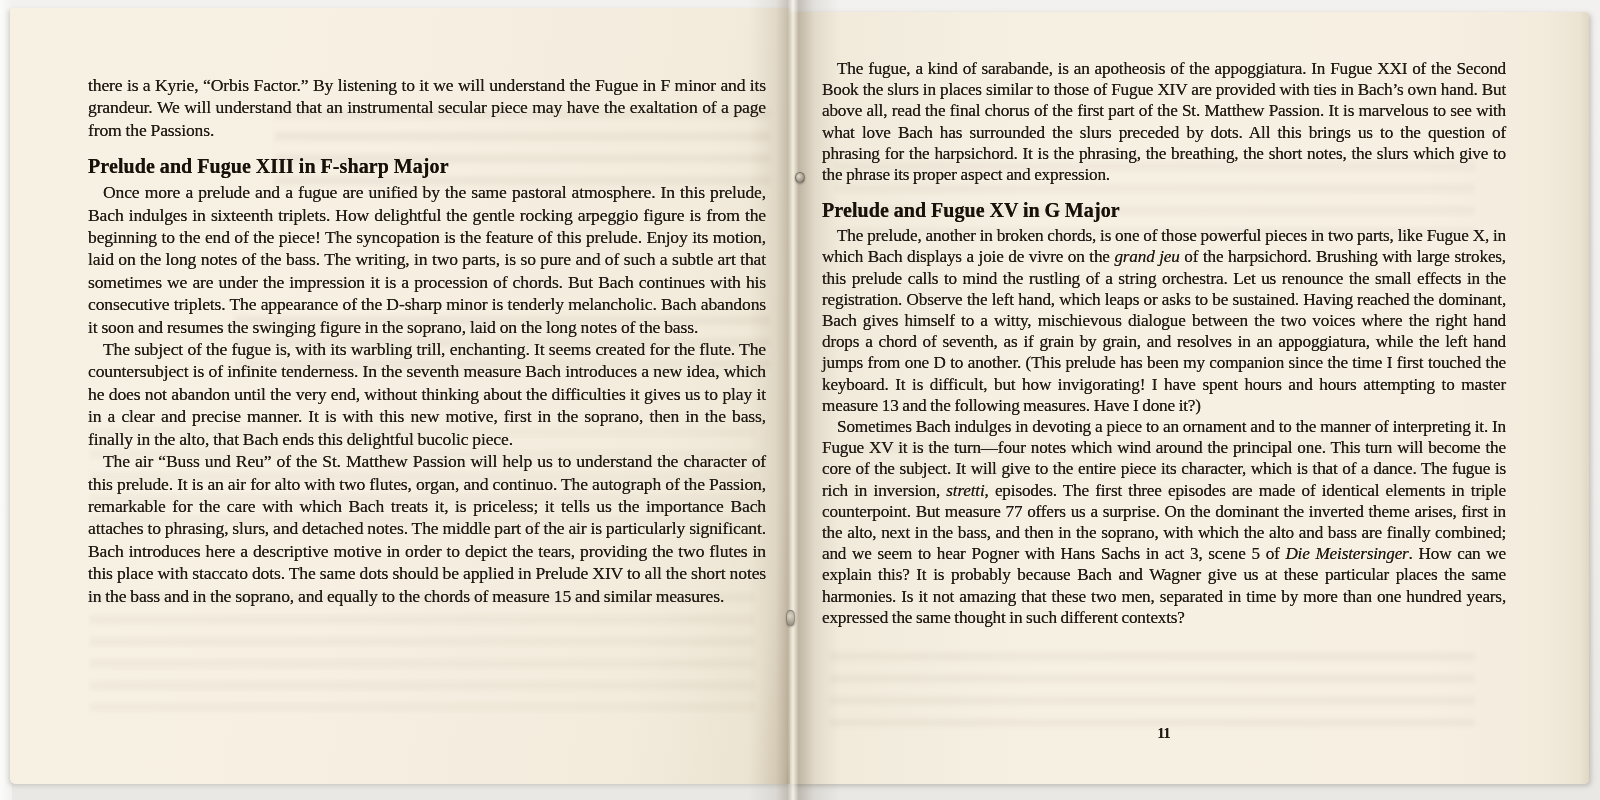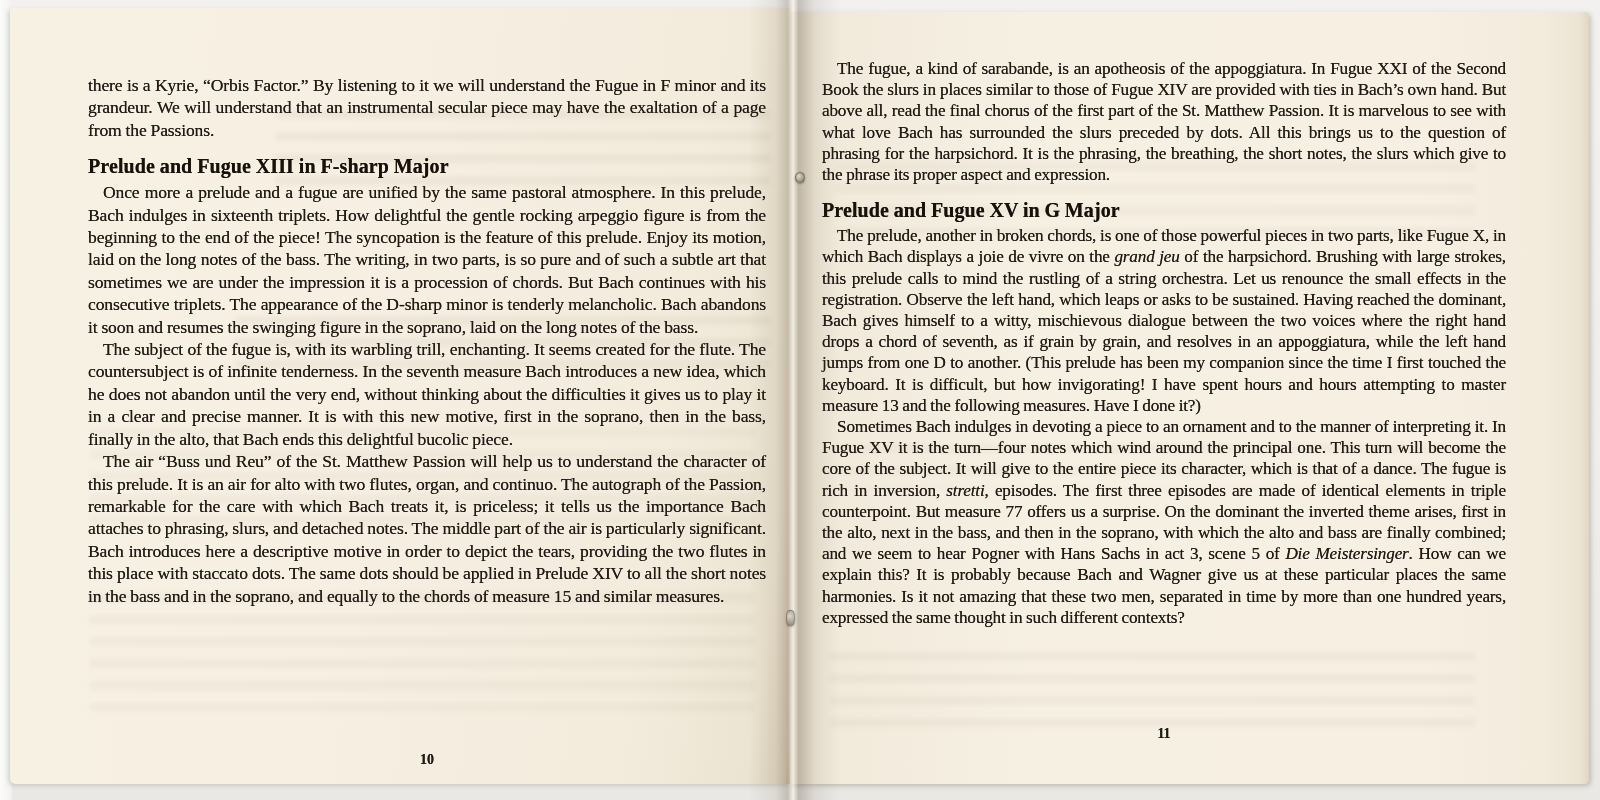--- a/index.html
+++ b/index.html
@@ -127,21 +127,20 @@
     <div class="text-block left-block">
       <p class="para no-indent">there is a Kyrie, “Orbis Factor.” By listening to it we will understand the Fugue in F minor and its grandeur. We will understand that an instrumental secular piece may have the exaltation of a page from the Passions.</p>
 
       <h2 class="heading">Prelude and Fugue XIII in F-sharp Major</h2>
       <p class="para">Once more a prelude and a fugue are unified by the same pastoral atmosphere. In this prelude, Bach indulges in sixteenth triplets. How delightful the gentle rocking arpeggio figure is from the beginning to the end of the piece! The syncopation is the feature of this prelude. Enjoy its motion, laid on the long notes of the bass. The writing, in two parts, is so pure and of such a subtle art that sometimes we are under the impression it is a procession of chords. But Bach continues with his consecutive triplets. The appearance of the D-sharp minor is tenderly melancholic. Bach abandons it soon and resumes the swinging figure in the soprano, laid on the long notes of the bass.</p>
       <p class="para">The subject of the fugue is, with its warbling trill, enchanting. It seems created for the flute. The countersubject is of infinite tenderness. In the seventh measure Bach introduces a new idea, which he does not abandon until the very end, without thinking about the difficulties it gives us to play it in a clear and precise manner. It is with this new motive, first in the soprano, then in the bass, finally in the alto, that Bach ends this delightful bucolic piece.</p>
 
       <p class="para">The air “Buss und Reu” of the St. Matthew Passion will help us to understand the character of this prelude. It is an air for alto with two flutes, organ, and continuo. The autograph of the Passion, remarkable for the care with which Bach treats it, is priceless; it tells us the importance Bach attaches to phrasing, slurs, and detached notes. The middle part of the air is particularly significant. Bach introduces here a descriptive motive in order to depict the tears, providing the two flutes in this place with staccato dots. The same dots should be applied in Prelude XIV to all the short notes in the bass and in the soprano, and equally to the chords of measure 15 and similar measures.</p>
     </div>
 
-    <div class="page-num page-num-left">10</div>
   </div>
 
   <div class="page page-right">
     <div class="ghost gr1"></div>
     <div class="ghost gr2"></div>
     <div class="ghost gr3"></div>
 
     <div class="text-block right-block">
       <p class="para">The fugue, a kind of sarabande, is an apotheosis of the appoggiatura. In Fugue XXI of the Second Book the slurs in places similar to those of Fugue XIV are provided with ties in Bach’s own hand. But above all, read the final chorus of the first part of the St. Matthew Passion. It is marvelous to see with what love Bach has surrounded the slurs preceded by dots. All this brings us to the question of phrasing for the harpsichord. It is the phrasing, the breathing, the short notes, the slurs which give to the phrase its proper aspect and expression.</p>
 

